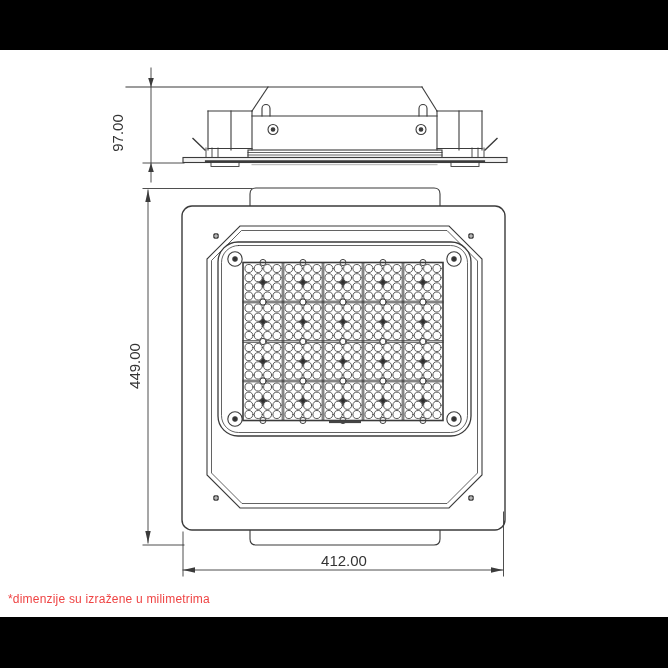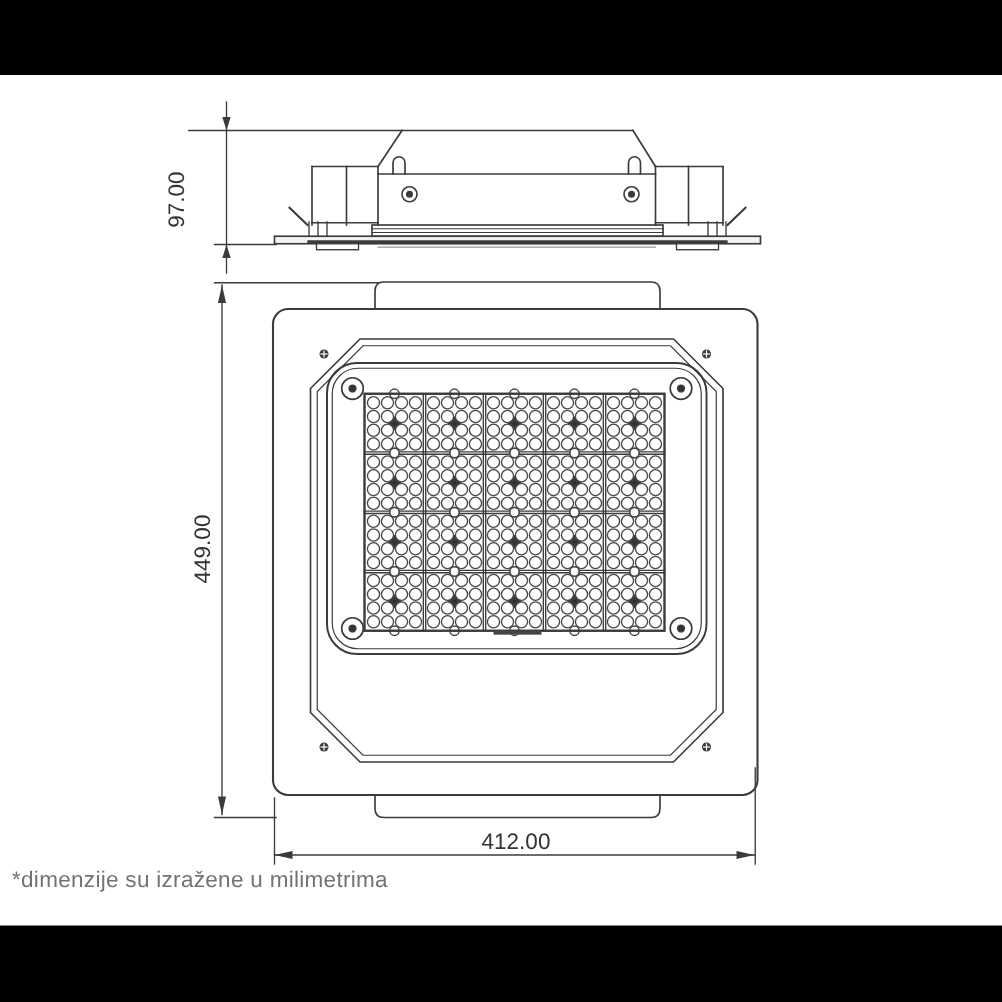--- a/index.html
+++ b/index.html
@@ -1,21 +1,21 @@
 <!DOCTYPE html>
 <html><head>
 <meta charset="utf-8">
 <style>
   html,body{margin:0;padding:0;background:#000;}
   .stage{position:relative;width:668px;height:668px;background:#ffffff;overflow:hidden;
          font-family:"Liberation Sans",sans-serif;}
   .bar{position:absolute;left:0;width:668px;background:#000;}
   .bar-top{top:0;height:50px;}
   .bar-bottom{top:617px;height:51px;}
-  .footnote{position:absolute;left:8px;top:578px;font-size:15px;color:#737373;
+  .footnote{position:absolute;left:8px;top:592px;font-size:12px;color:#ef4444;
             letter-spacing:0.2px;}
   svg{position:absolute;left:0;top:0;}
   svg text{font-family:"Liberation Sans",sans-serif;font-size:15px;fill:#343434;}
 </style>
 </head>
 <body>
 
 <div class="stage">
 
   <svg width="668" height="668" viewBox="0 0 668 668">

